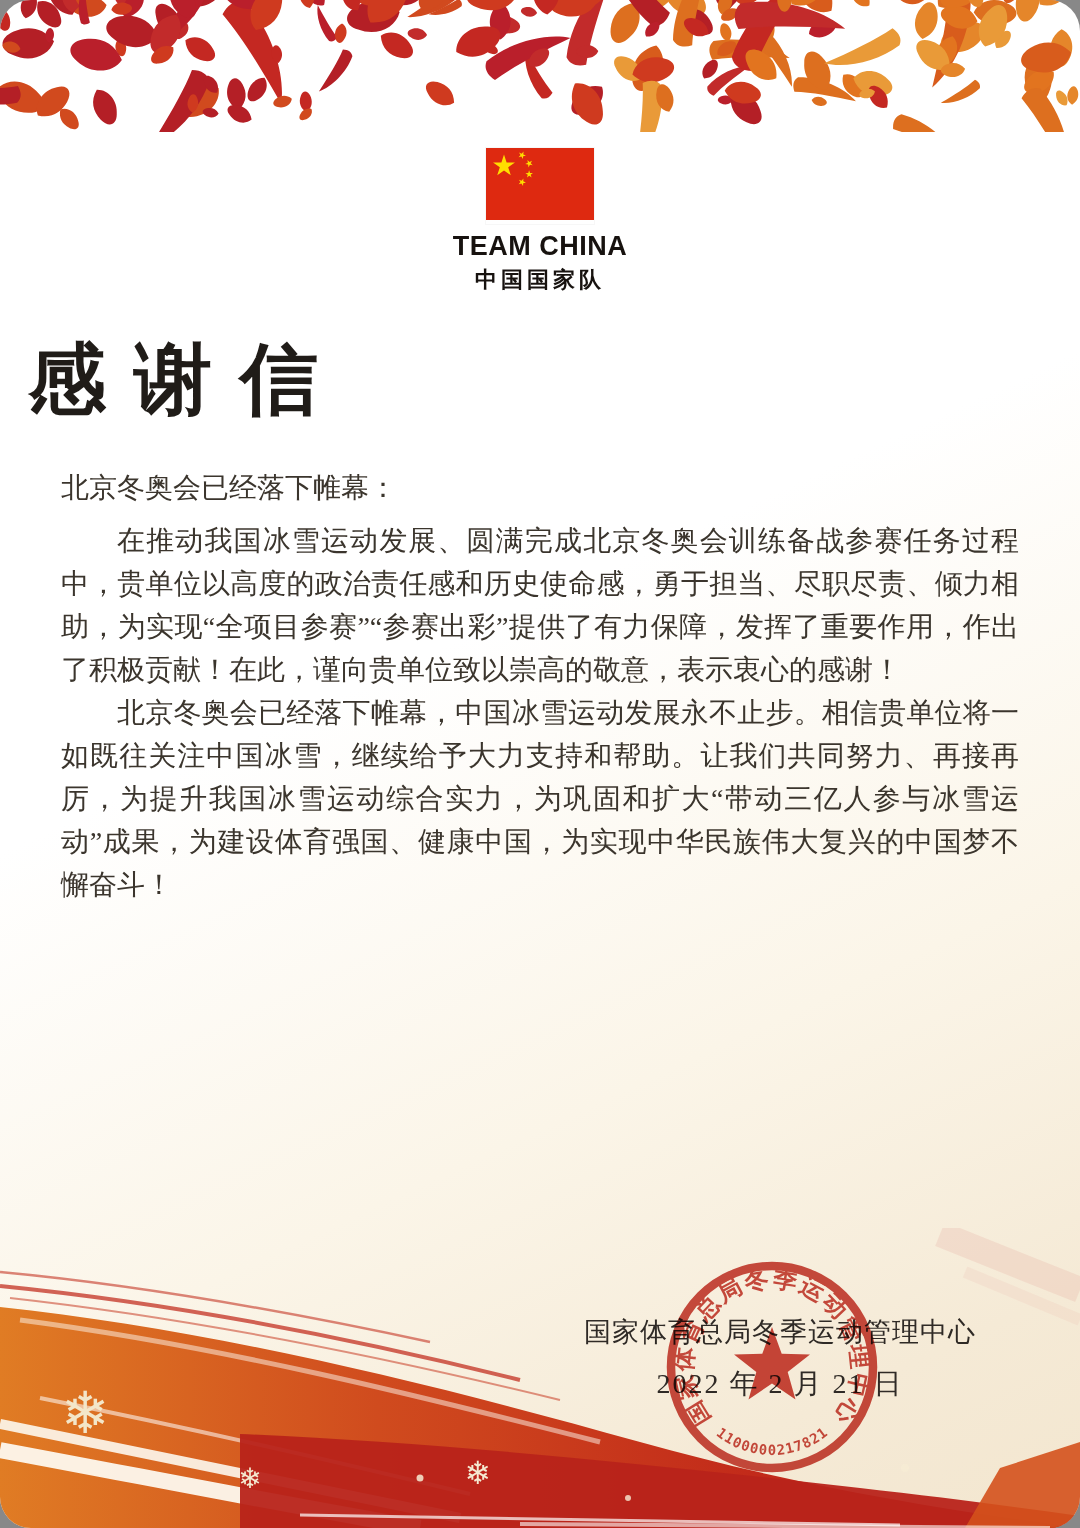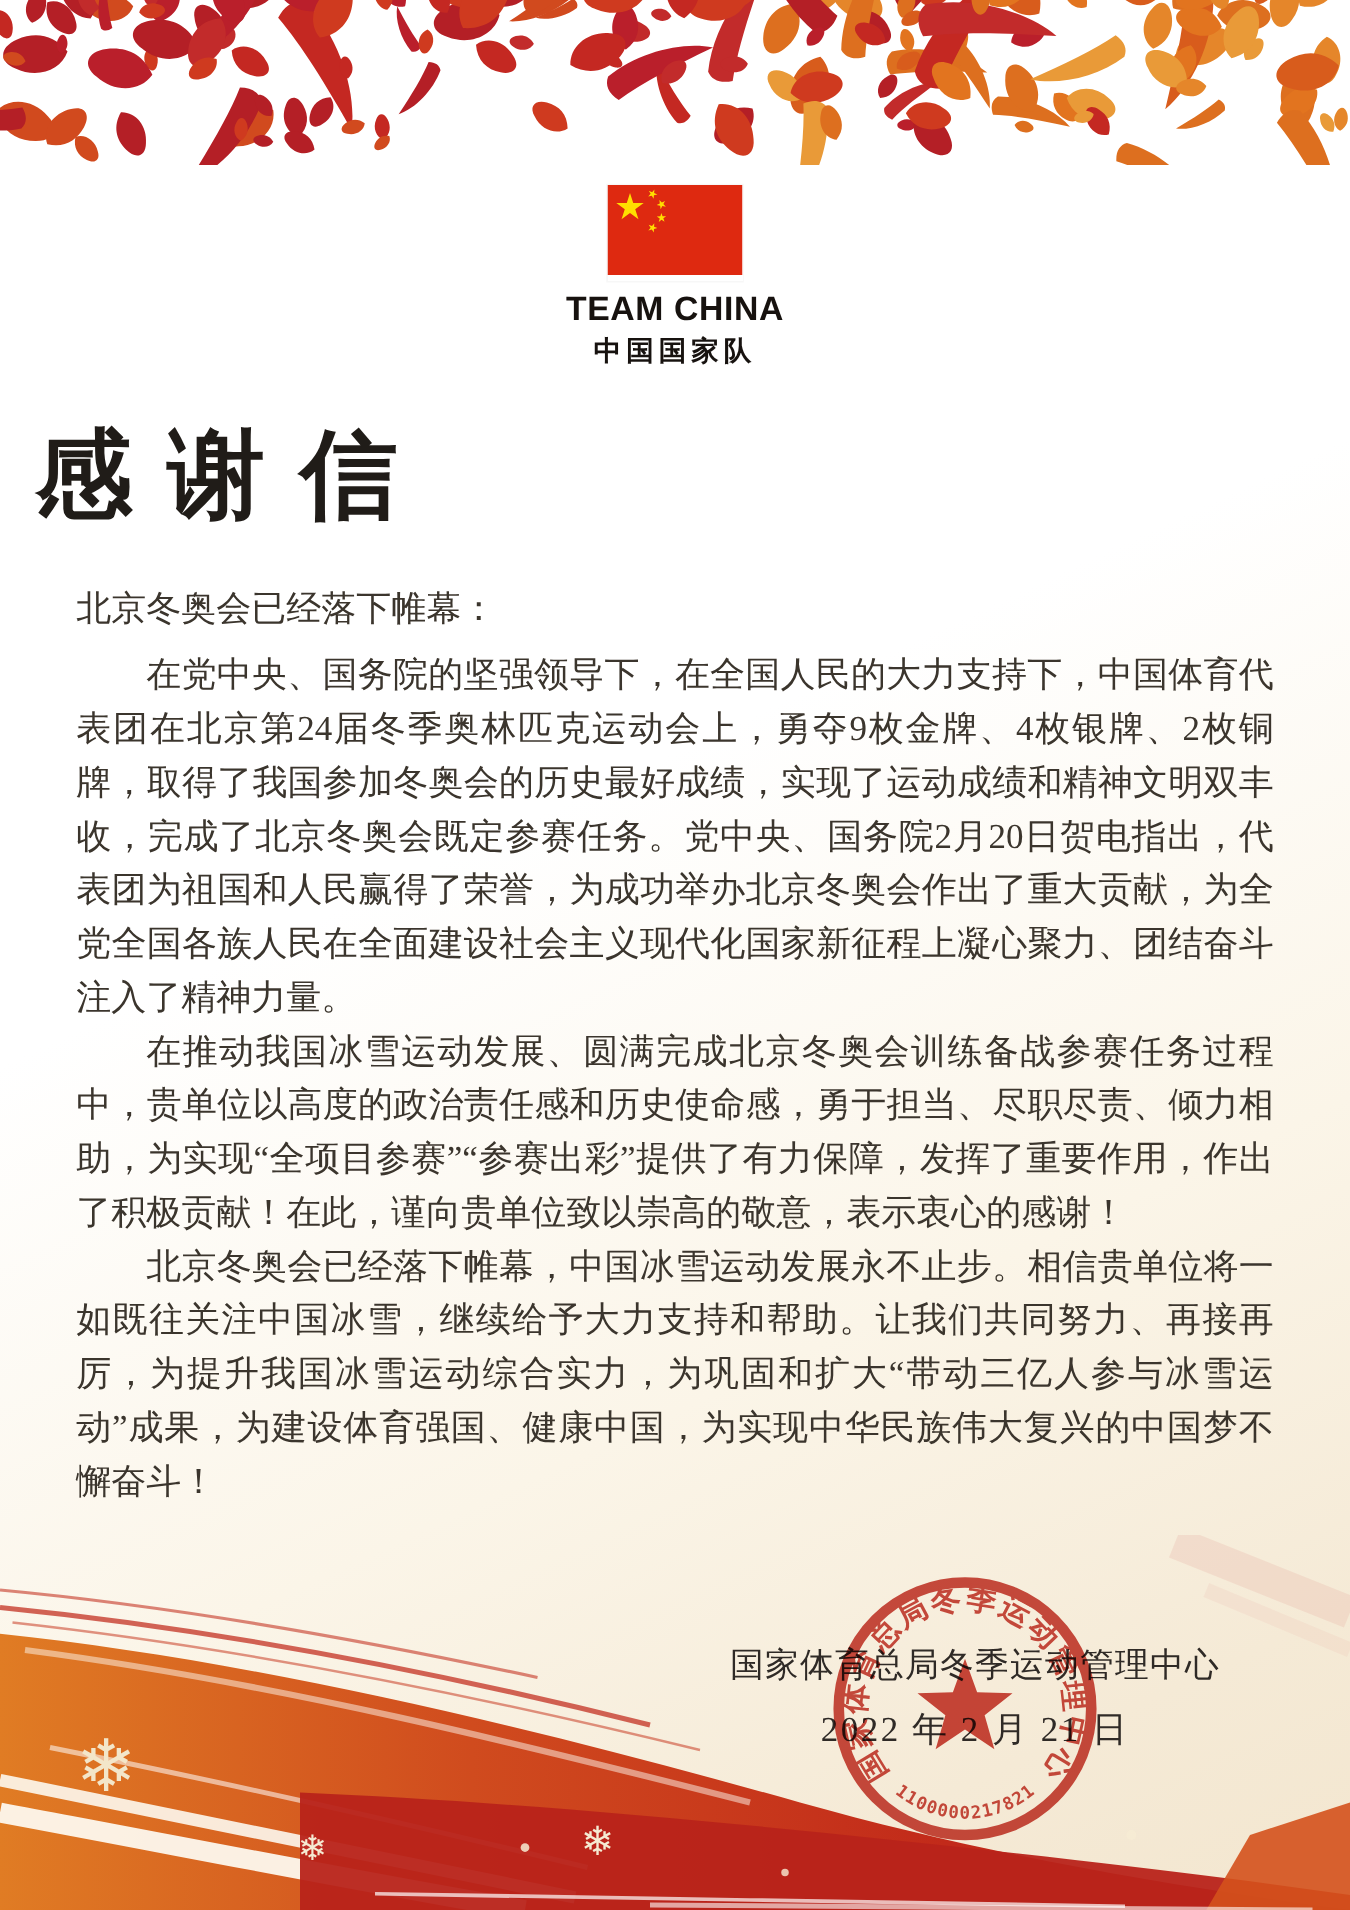--- a/index.html
+++ b/index.html
@@ -2,20 +2,21 @@
 <html><head>
 <meta charset="utf-8">
 <style>
   html,body{margin:0;padding:0;background:#888;}
   .page{
     position:relative;width:1080px;height:1528px;margin:0 auto;
     background:
       linear-gradient(155deg, #ffffff 0%, #ffffff 42%, #fbf5e8 68%, #f5ead6 88%, #f3e6cf 100%);
     overflow:hidden;
     font-family:"Liberation Serif", serif;
+    border-radius:31px;
   }
   
   .top-band{position:absolute;top:0;left:0;width:1080px;height:132px;}
   
   .header-logos{
     position:absolute;top:148px;left:0;width:100%;
     display:flex;justify-content:center;align-items:flex-start;gap:58px;
   }
   .logo-block{text-align:center;}
   .team-china{width:190px;}
@@ -250,21 +251,20 @@
       <div class="tc-en">TEAM CHINA</div>
       <div class="tc-cn">中国国家队</div>
     </div>
 
   </div>
 
   <h1 class="title">感谢信</h1>
 
   <div class="letter-body">
     <div class="salutation">北京冬奥会已经落下帷幕：</div>
-    <p>在党中央、国务院的坚强领导下，在全国人民的大力支持下，中国体育代表团在北京第24届冬季奥林匹克运动会上，勇夺9枚金牌、4枚银牌、2枚铜牌，取得了我国参加冬奥会的历史最好成绩，实现了运动成绩和精神文明双丰收，完成了北京冬奥会既定参赛任务。党中央、国务院2月20日贺电指出，代表团为祖国和人民赢得了荣誉，为成功举办北京冬奥会作出了重大贡献，为全党全国各族人民在全面建设社会主义现代化国家新征程上凝心聚力、团结奋斗注入了精神力量。</p>
     <p>在推动我国冰雪运动发展、圆满完成北京冬奥会训练备战参赛任务过程中，贵单位以高度的政治责任感和历史使命感，勇于担当、尽职尽责、倾力相助，为实现“全项目参赛”“参赛出彩”提供了有力保障，发挥了重要作用，作出了积极贡献！在此，谨向贵单位致以崇高的敬意，表示衷心的感谢！</p>
     <p>北京冬奥会已经落下帷幕，中国冰雪运动发展永不止步。相信贵单位将一如既往关注中国冰雪，继续给予大力支持和帮助。让我们共同努力、再接再厉，为提升我国冰雪运动综合实力，为巩固和扩大“带动三亿人参与冰雪运动”成果，为建设体育强国、健康中国，为实现中华民族伟大复兴的中国梦不懈奋斗！</p>
   </div>
 
   <div class="signature-block">
     <div class="sig-org">国家体育总局冬季运动管理中心</div>
     <div class="sig-date">2022 年 2 月 21 日</div>
   </div>
 
   <svg class="seal" viewBox="-116 -116 232 232" xmlns="http://www.w3.org/2000/svg">

